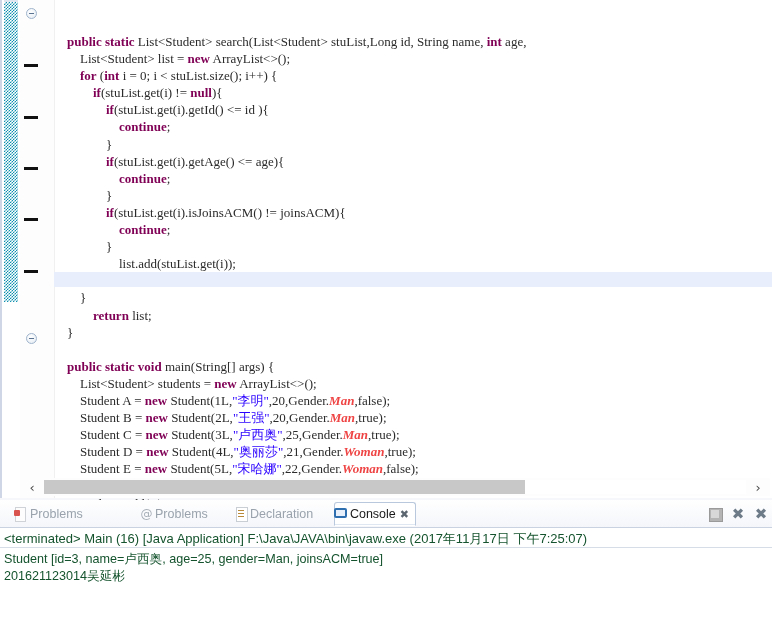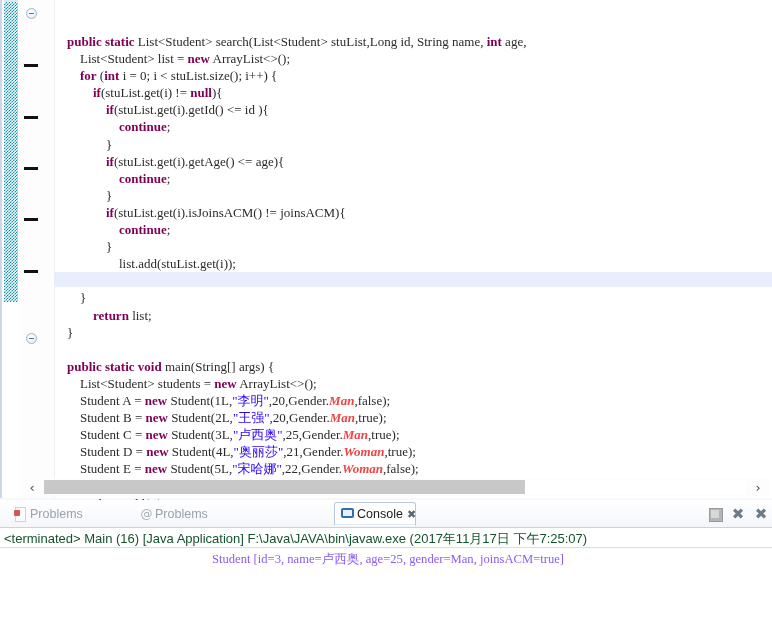--- a/index.html
+++ b/index.html
@@ -98,20 +98,21 @@
   .tab{
     position:absolute;top:2px;height:24px;display:flex;align-items:center;gap:1px;
     font-size:12.5px;color:#9aa3ad;padding:0 6px;box-sizing:border-box;cursor:default;
   }
   .tab.active{
     color:#1a1a1a;
     background:#ffffff;
     border:1px solid #b9c8dc;border-bottom:1px solid #ffffff;
     border-radius:3px 3px 0 0;
     box-shadow:0 -1px 0 #dfe8f2 inset;
+    justify-content:flex-end;
   }
   .t1{left:8px;}   .t2{left:133px;} .t3{left:228px;} .t4{left:334px;width:82px;}
   .tab-x{font-size:11px;color:#5b6670;margin-left:3px;}
 
   .ico{width:15px;height:14px;position:relative;display:inline-block;flex:0 0 auto;}
   .ico-problems:before{content:"";position:absolute;left:1px;top:0;width:9px;height:13px;background:#fdfdfd;border:1px solid #cfd3d8;}
   .ico-problems:after{content:"";position:absolute;left:0px;top:3px;width:6px;height:6px;background:#d9534f;border-radius:1px;}
   .ico-javadoc{font-size:12px;color:#a8b0b8;line-height:14px;text-align:center;font-family:"DejaVu Sans",sans-serif;}
   .ico-decl:before{content:"";position:absolute;left:2px;top:0;width:10px;height:13px;background:#fff;border:1px solid #c9ced4;}
   .ico-decl:after{content:"";position:absolute;left:4px;top:3px;width:6px;height:1px;background:#b98a3a;box-shadow:0 3px 0 #b98a3a,0 6px 0 #b98a3a;}
@@ -127,23 +128,23 @@
   .vt-x{color:#6d7b88;font-size:15px;font-weight:bold;line-height:14px;text-align:center;font-family:"DejaVu Sans",sans-serif;}
 
   .con-head{
     position:absolute;left:0;top:28px;width:772px;height:20px;
     font-size:13px;color:#14532d;padding:2px 0 0 4px;box-sizing:border-box;
     white-space:nowrap;overflow:hidden;border-bottom:1px solid #d6dde6;
   }
   .con-body{
     position:absolute;left:0;top:49px;width:772px;height:72px;
     background:#ffffff;
-    font-family:Liberation Serif, serif;
-    font-size:12.6px;line-height:17.4px;color:#8b5cf6;
-    white-space:pre;padding:2px 0 0 4px;box-sizing:border-box;overflow:hidden;text-align:center;
+    font-family:Liberation Sans, sans-serif;
+    font-size:12.6px;line-height:17.4px;color:#14532d;
+    white-space:pre;padding:2px 0 0 4px;box-sizing:border-box;overflow:hidden;
   }
 </style>
 </head>
 <body>
 
 <div class="ide">
 
   <div class="editor-wrap">
 
     <div class="anno-top-cap"></div>
@@ -177,31 +178,35 @@
       <div class="tab t1">
         <span class="ico ico-problems"></span>
         <span>Problems</span>
       </div>
 
       <div class="tab t2">
         <span class="ico ico-javadoc">@</span>
         <span>Problems</span>
       </div>
 
+      <div class="tab t3">
+        <span class="ico ico-decl"></span>
+        <span>Declaration</span>
+      </div>
 
       <div class="tab t4 active">
         <span class="ico ico-console"></span>
         <span>Console</span>
         <span class="tab-x">✖</span>
       </div>
 
       <div class="viewtools">
         <span class="vt vt-square"></span>
         <span class="vt vt-x">✖</span>
         <span class="vt vt-x">✖</span>
       </div>
     </div>
 
     <div class="con-head">&lt;terminated&gt; Main (16) [Java Application] F:\Java\JAVA\bin\javaw.exe (2017年11月17日 下午7:25:07)</div>
 
-    <div class="con-body" id="console-out"><div>Student [id=3, name=卢西奥, age=25, gender=Man, joinsACM=true]</div></div>
+    <div class="con-body" id="console-out"><div>Student [id=3, name=卢西奥, age=25, gender=Man, joinsACM=true]</div><div>201621123014吴延彬</div></div>
   </div>
 </div>
 
 </body></html>

